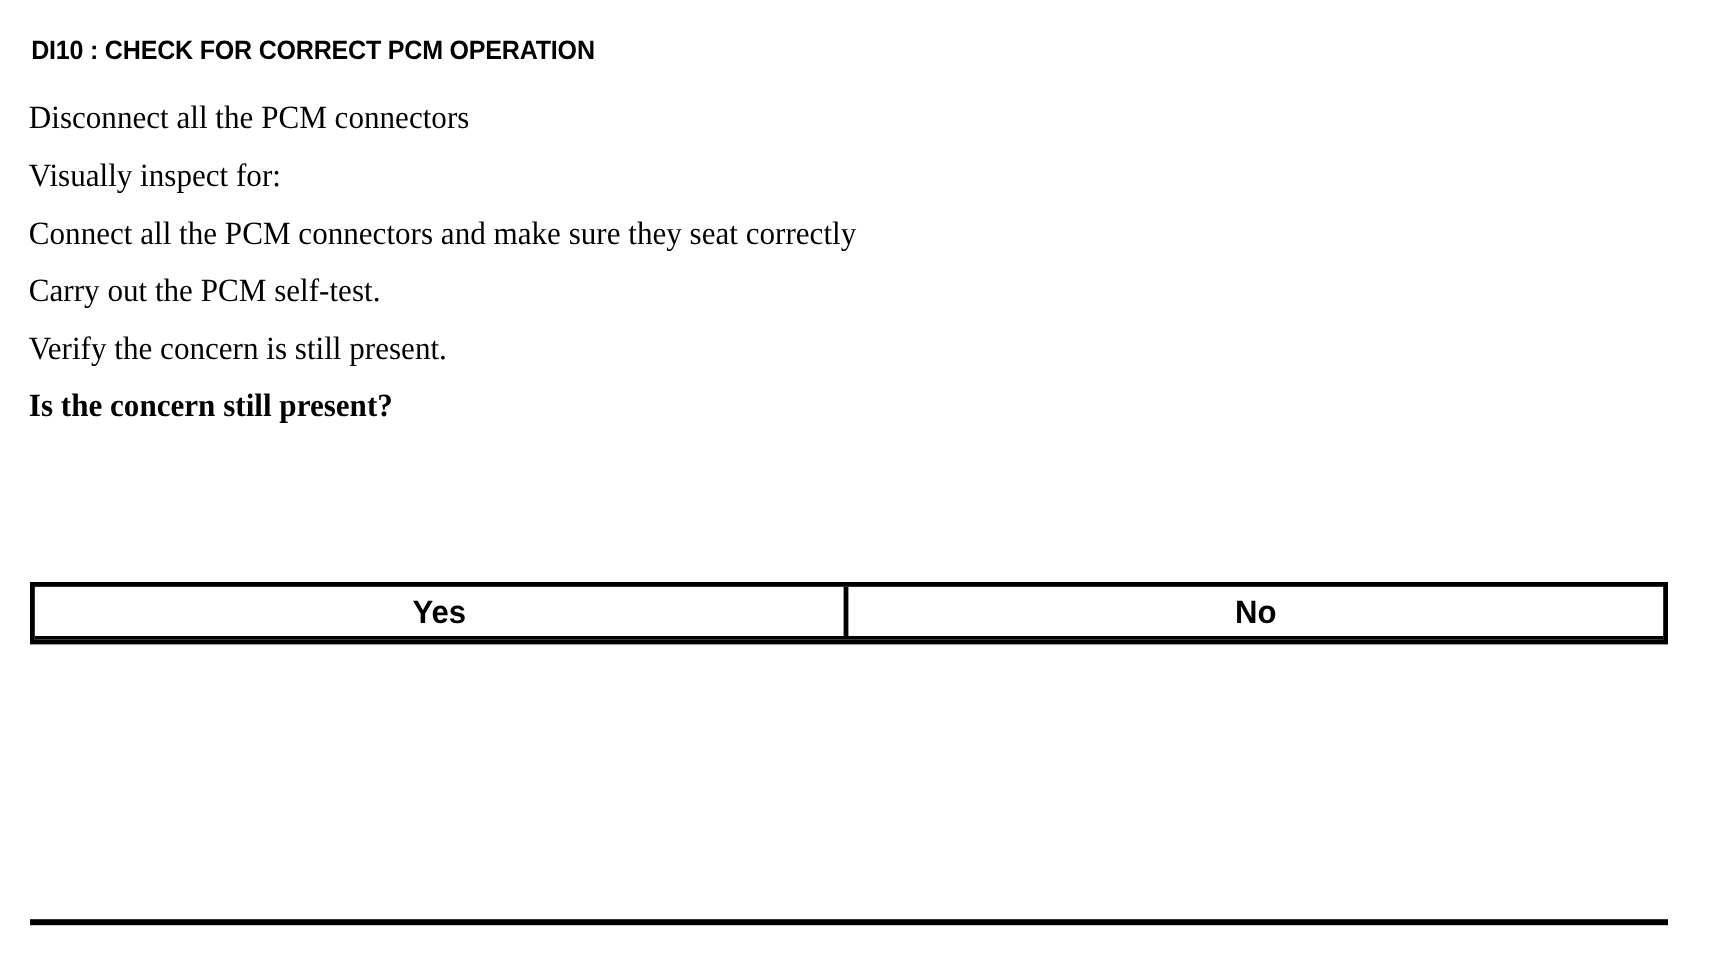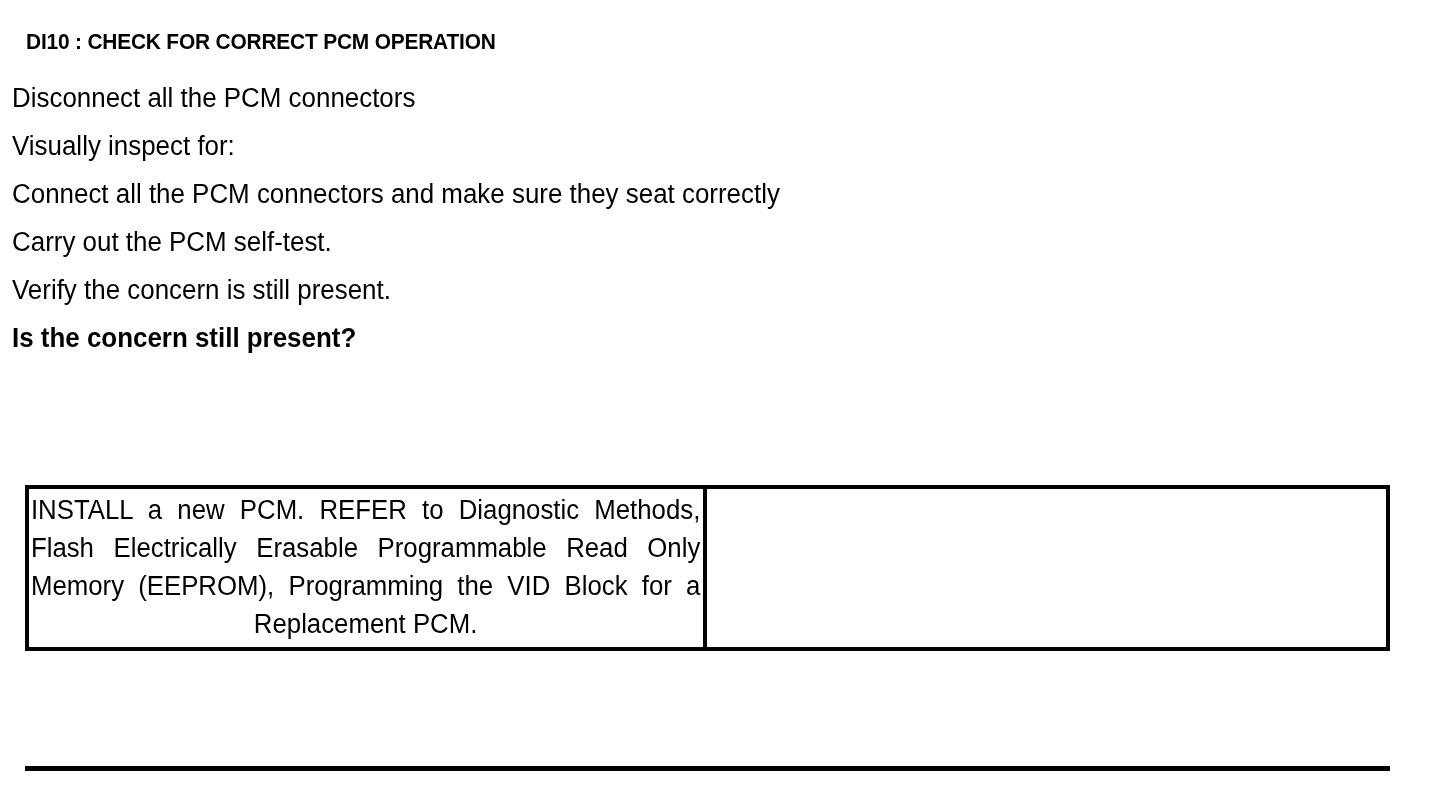--- a/index.html
+++ b/index.html
@@ -34,23 +34,24 @@
     font-weight: bold;
     letter-spacing: -0.2px;
     white-space: nowrap;
     transform: scaleX(0.95);
     transform-origin: left top;
   }
 
   
   .steps {
     position: absolute;
-    left: 12px;
+    left: 24px;
     top: 74px;
     width: 1380px;
+    font-family: Liberation Serif, serif;
   }
   .step-line {
     font-size: 27px;
     line-height: 48px;
     white-space: nowrap;
     transform: scaleX(0.96);
     transform-origin: left center;
   }
   .step-line.bold {
     font-weight: bold;
@@ -156,24 +157,29 @@
     <div class="step-line">Carry out the PCM self-test.</div>
 
     <div class="step-line">Verify the concern is still present.</div>
 
     <div class="step-line bold">Is the concern still present?</div>
 
   </div>
 
   <div class="decision-table">
 
+    <div class="tbl-row tbl-head">
+      <div class="tbl-cell col-yes">
+        <div class="head-label">Yes</div>
+      </div>
+      <div class="tbl-cell col-no">
+        <div class="head-label">No</div>
+      </div>
+    </div>
 
     <div class="tbl-row">
-      <div class="tbl-cell col-yes body-cell">
-        <div class="cell-yes-text">INSTALL a new PCM. REFER to Diagnostic Methods, Flash Electrically Erasable Programmable Read Only Memory (EEPROM), Programming the VID Block for a Replacement PCM.</div>
-      </div>
     </div>
 
   </div>
 
   <div class="bottom-rule"></div>
 
 </div>
 
 </body></html>

